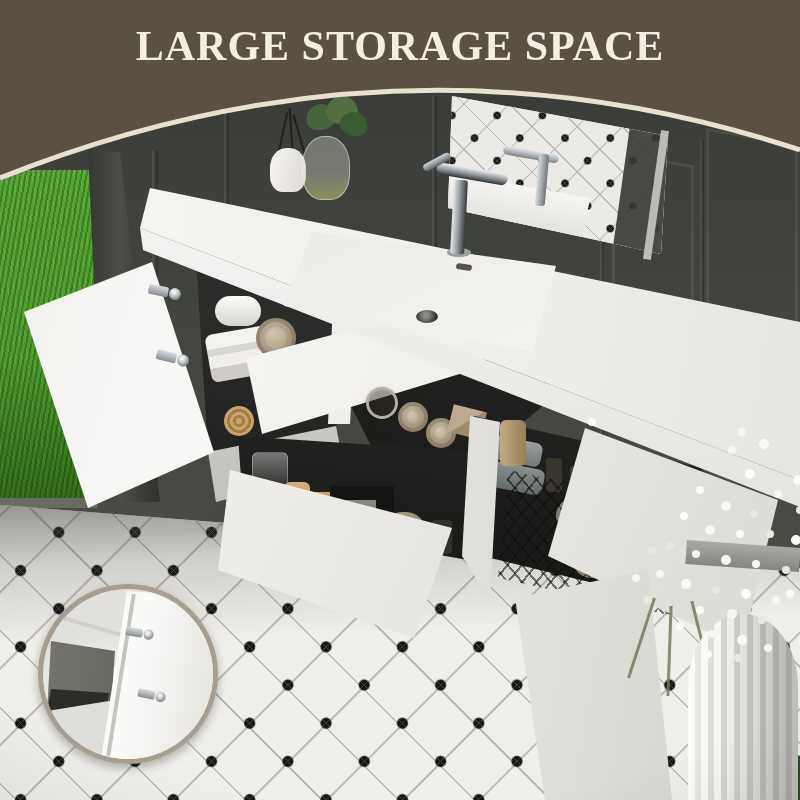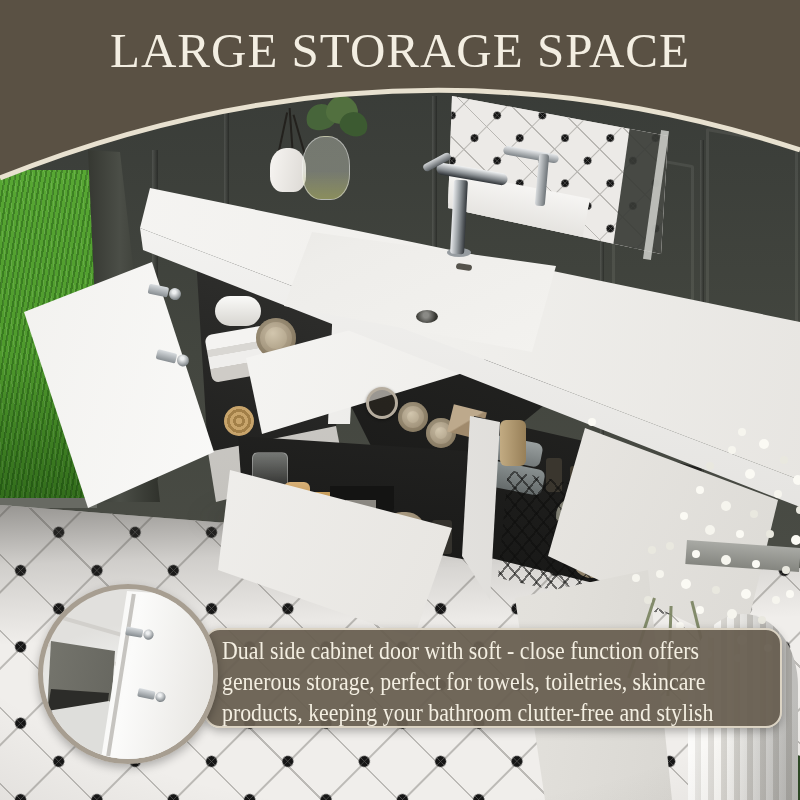--- a/index.html
+++ b/index.html
@@ -152,22 +152,22 @@
       140px 192px 0 1px #f6f5ee,170px 198px 0 #e9e8df,88px 204px 0 #fbfaf4,120px 212px 0 #f6f5ee,
       150px 218px 0 1px #fbfaf4,56px 178px 0 #e9e8df,198px 172px 0 #fbfaf4,176px 226px 0 #f6f5ee,
       146px 236px 0 #e9e8df,116px 232px 0 #fbfaf4,60px 128px 0 #e9e8df,44px 156px 0 #f6f5ee;}
   .stem{width:3px;background:#727d57;opacity:.85;}
 
   .vignette{left:0;top:80px;width:800px;height:720px;
     background:radial-gradient(140% 120% at 50% 35%,rgba(0,0,0,0) 55%,rgba(33,28,22,.28) 100%);}
 
   
   .arc-svg{left:0;top:0;}
-  .title{left:0;top:22px;width:800px;text-align:center;color:#f3eee2;font-size:49px;
-    letter-spacing:1px;font-weight:400;}
+  .title{left:0;top:22px;width:800px;text-align:center;color:#f3eee2;font-size:42px;
+    letter-spacing:1px;font-weight:700;}
   .ring-marker{left:366px;top:387px;width:26px;height:26px;border-radius:50%;
     border:3px solid #b5ac9e;background:rgba(48,42,34,.45);box-shadow:0 1px 3px rgba(0,0,0,.45);}
   .badge{left:405px;top:380px;width:372px;height:35px;border-radius:19px;border:2px solid #efe7d5;
     background:rgba(106,97,83,.93);display:flex;align-items:center;justify-content:center;
     box-shadow:0 2px 6px rgba(0,0,0,.25);}
   .badge span{color:#f5efdf;font-size:26px;white-space:nowrap;transform:scaleX(.92);}
   .desc-box{left:204px;top:628px;width:578px;height:100px;border-radius:16px;
     border:2px solid rgba(231,223,207,.9);background:rgba(104,95,81,.95);
     box-shadow:0 3px 10px rgba(0,0,0,.3);padding:5px 0 0 16px;box-sizing:border-box;}
   .desc-line{color:#f3eee1;font-size:26px;line-height:31px;white-space:nowrap;
@@ -313,25 +313,20 @@
   <div class="abs vignette"></div>
 
   <svg class="abs arc-svg" width="800" height="200" viewBox="0 0 800 200">
     <path d="M0,0 H800 V150 Q400,18 0,178 Z" fill="#5a5144"></path>
     <path d="M0,178 Q400,18 800,150" fill="none" stroke="#e8e1d0" stroke-width="5"></path>
   </svg>
   <div class="abs title">LARGE STORAGE SPACE</div>
 
   <div class="abs ring-marker"></div>
 
-  <div class="abs desc-box">
-    <div class="desc-line">Dual side cabinet door with soft - close function offers</div>
-    <div class="desc-line">generous storage, perfect for towels, toiletries, skincare</div>
-    <div class="desc-line">products, keeping your bathroom clutter-free and stylish</div>
-  </div>
 
   <div class="abs inset">
     <div class="seam" style="left:-12px;top:34px;width:112px;"></div>
     <div class="seam" style="left:-16px;top:62px;width:102px;background:#d9d7d3;"></div>
     <div class="dark-wedge"></div>
     <div class="dark-strip"></div>
     <div class="floor-wedge"></div>
     <div class="door"></div>
     <div class="door-edge"></div>
     <div class="hinge" style="position:absolute;left:80px;top:36px;transform:rotate(10deg) scale(.85);">

